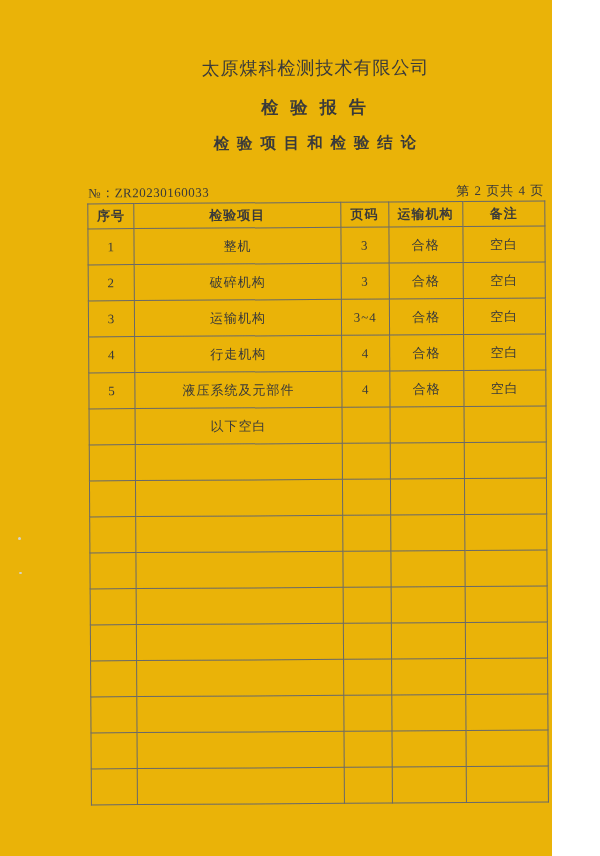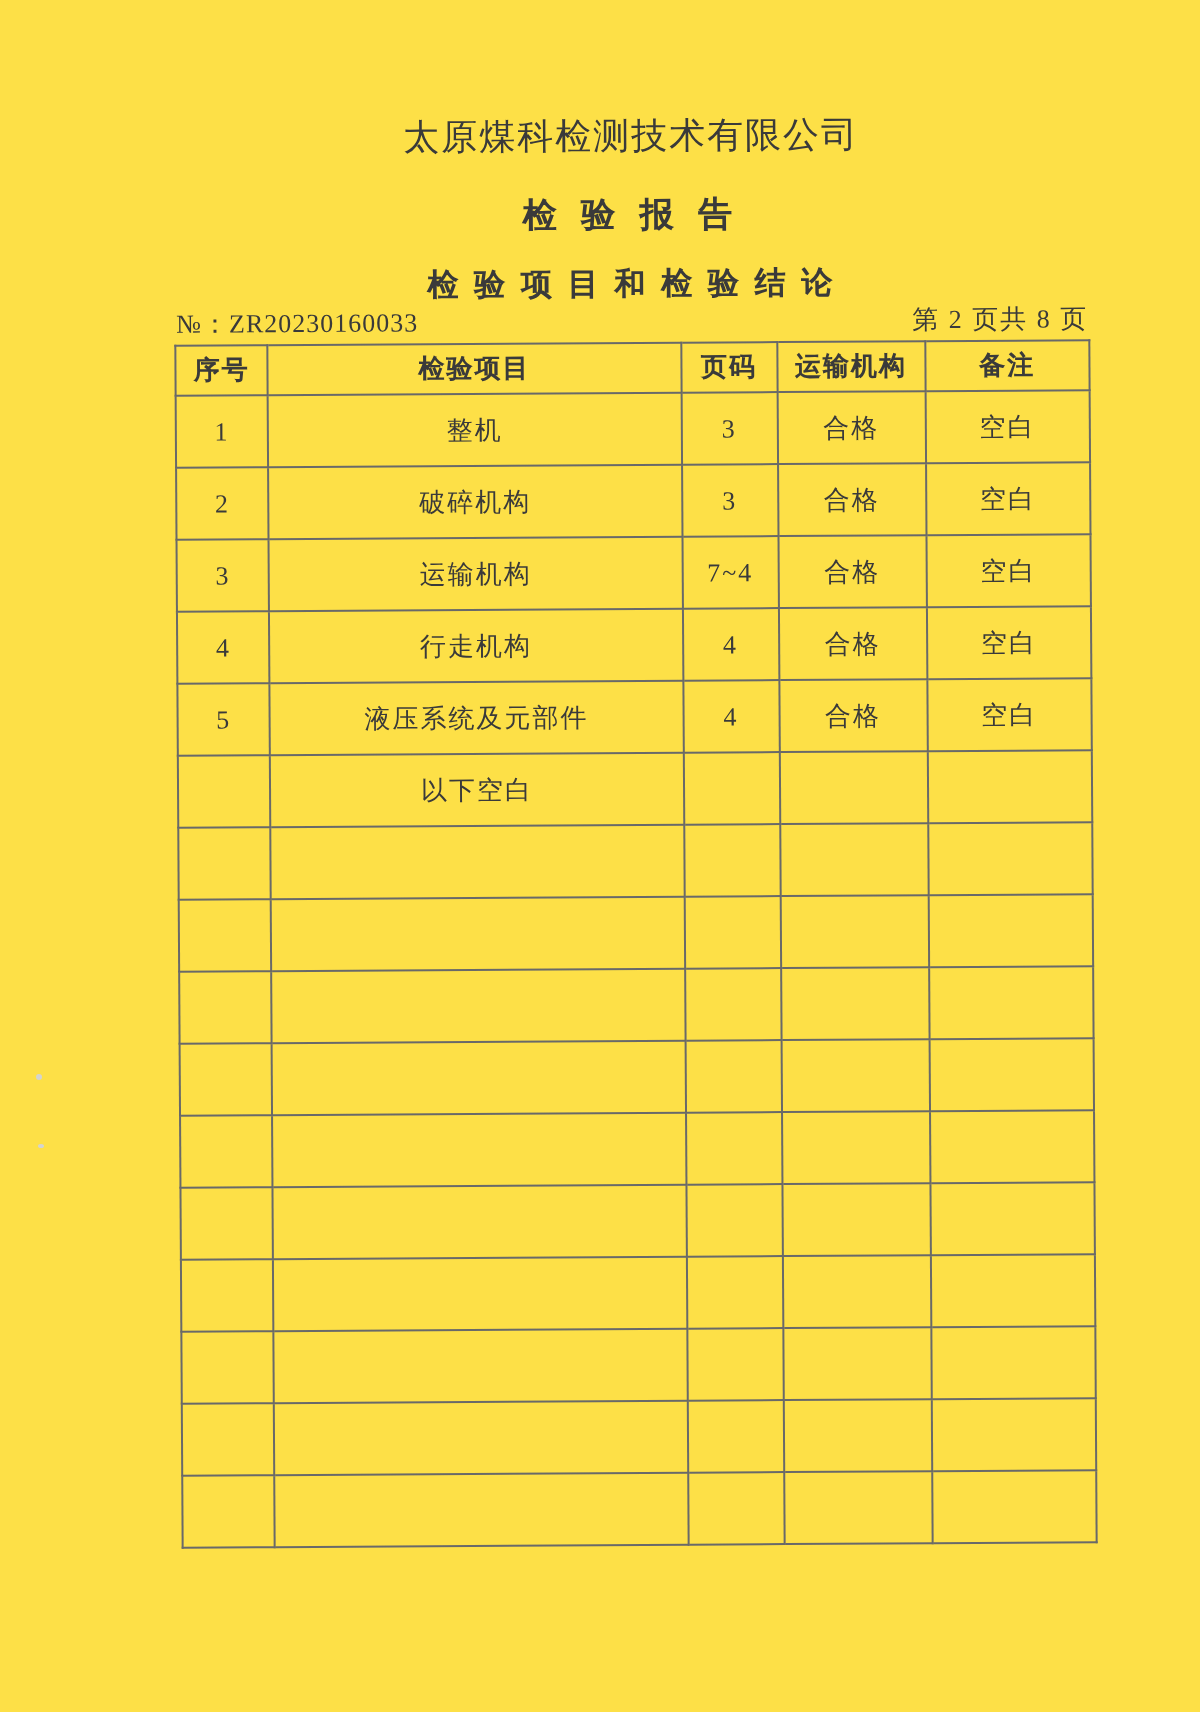--- a/index.html
+++ b/index.html
@@ -2,23 +2,23 @@
 <html><head>
 <meta charset="utf-8">
 <style>
   html, body {
     margin: 0;
     padding: 0;
     background: #ffffff;
   }
   .page {
     position: relative;
-    width: 600px;
+    width: 552px;
     height: 856px;
-    background: #fde047;
+    background: #eab308;
     font-family: "Liberation Serif", "DejaVu Serif", serif;
     color: #3a3a3a;
     overflow: hidden;
   }
   .content {
     position: absolute;
     left: 88px;
     top: 0;
     width: 458px;
     transform: rotate(-0.35deg);
@@ -52,21 +52,21 @@
   }
   .meta-row {
     display: flex;
     justify-content: space-between;
     align-items: flex-end;
     font-size: 13px;
     line-height: 16px;
     margin-top: 0;
     padding: 0 1px 1px 1px;
   }
-  .report-number { letter-spacing: 0.5px; }
+  .report-number { letter-spacing: 0.5px; margin-top: 31px; }
   .page-indicator { letter-spacing: 1px; }
   table.results {
     width: 100%;
     border-collapse: collapse;
     table-layout: fixed;
     margin-top: 1px;
   }
   table.results th,
   table.results td {
     border: 1px solid #696969;
@@ -108,21 +108,21 @@
     <div class="company-title">太原煤科检测技术有限公司</div>
 
     <div class="report-title">检 验 报 告</div>
 
     <div class="section-title">检 验 项 目 和 检 验 结 论</div>
 
     <div class="meta-row">
       <div class="report-number">
         <span>№：</span><span>ZR20230160033</span>
       </div>
-      <div class="page-indicator">第 2 页共 8 页</div>
+      <div class="page-indicator">第 2 页共 4 页</div>
     </div>
 
     <table class="results">
       <colgroup>
         <col class="col-no">
         <col class="col-item">
         <col class="col-page">
         <col class="col-conc">
         <col class="col-rem">
       </colgroup>
@@ -146,21 +146,21 @@
           <tr>
             <td>2</td>
             <td>破碎机构</td>
             <td>3</td>
             <td>合格</td>
             <td>空白</td>
           </tr>
           <tr>
             <td>3</td>
             <td>运输机构</td>
-            <td>7~4</td>
+            <td>3~4</td>
             <td>合格</td>
             <td>空白</td>
           </tr>
           <tr>
             <td>4</td>
             <td>行走机构</td>
             <td>4</td>
             <td>合格</td>
             <td>空白</td>
           </tr>

